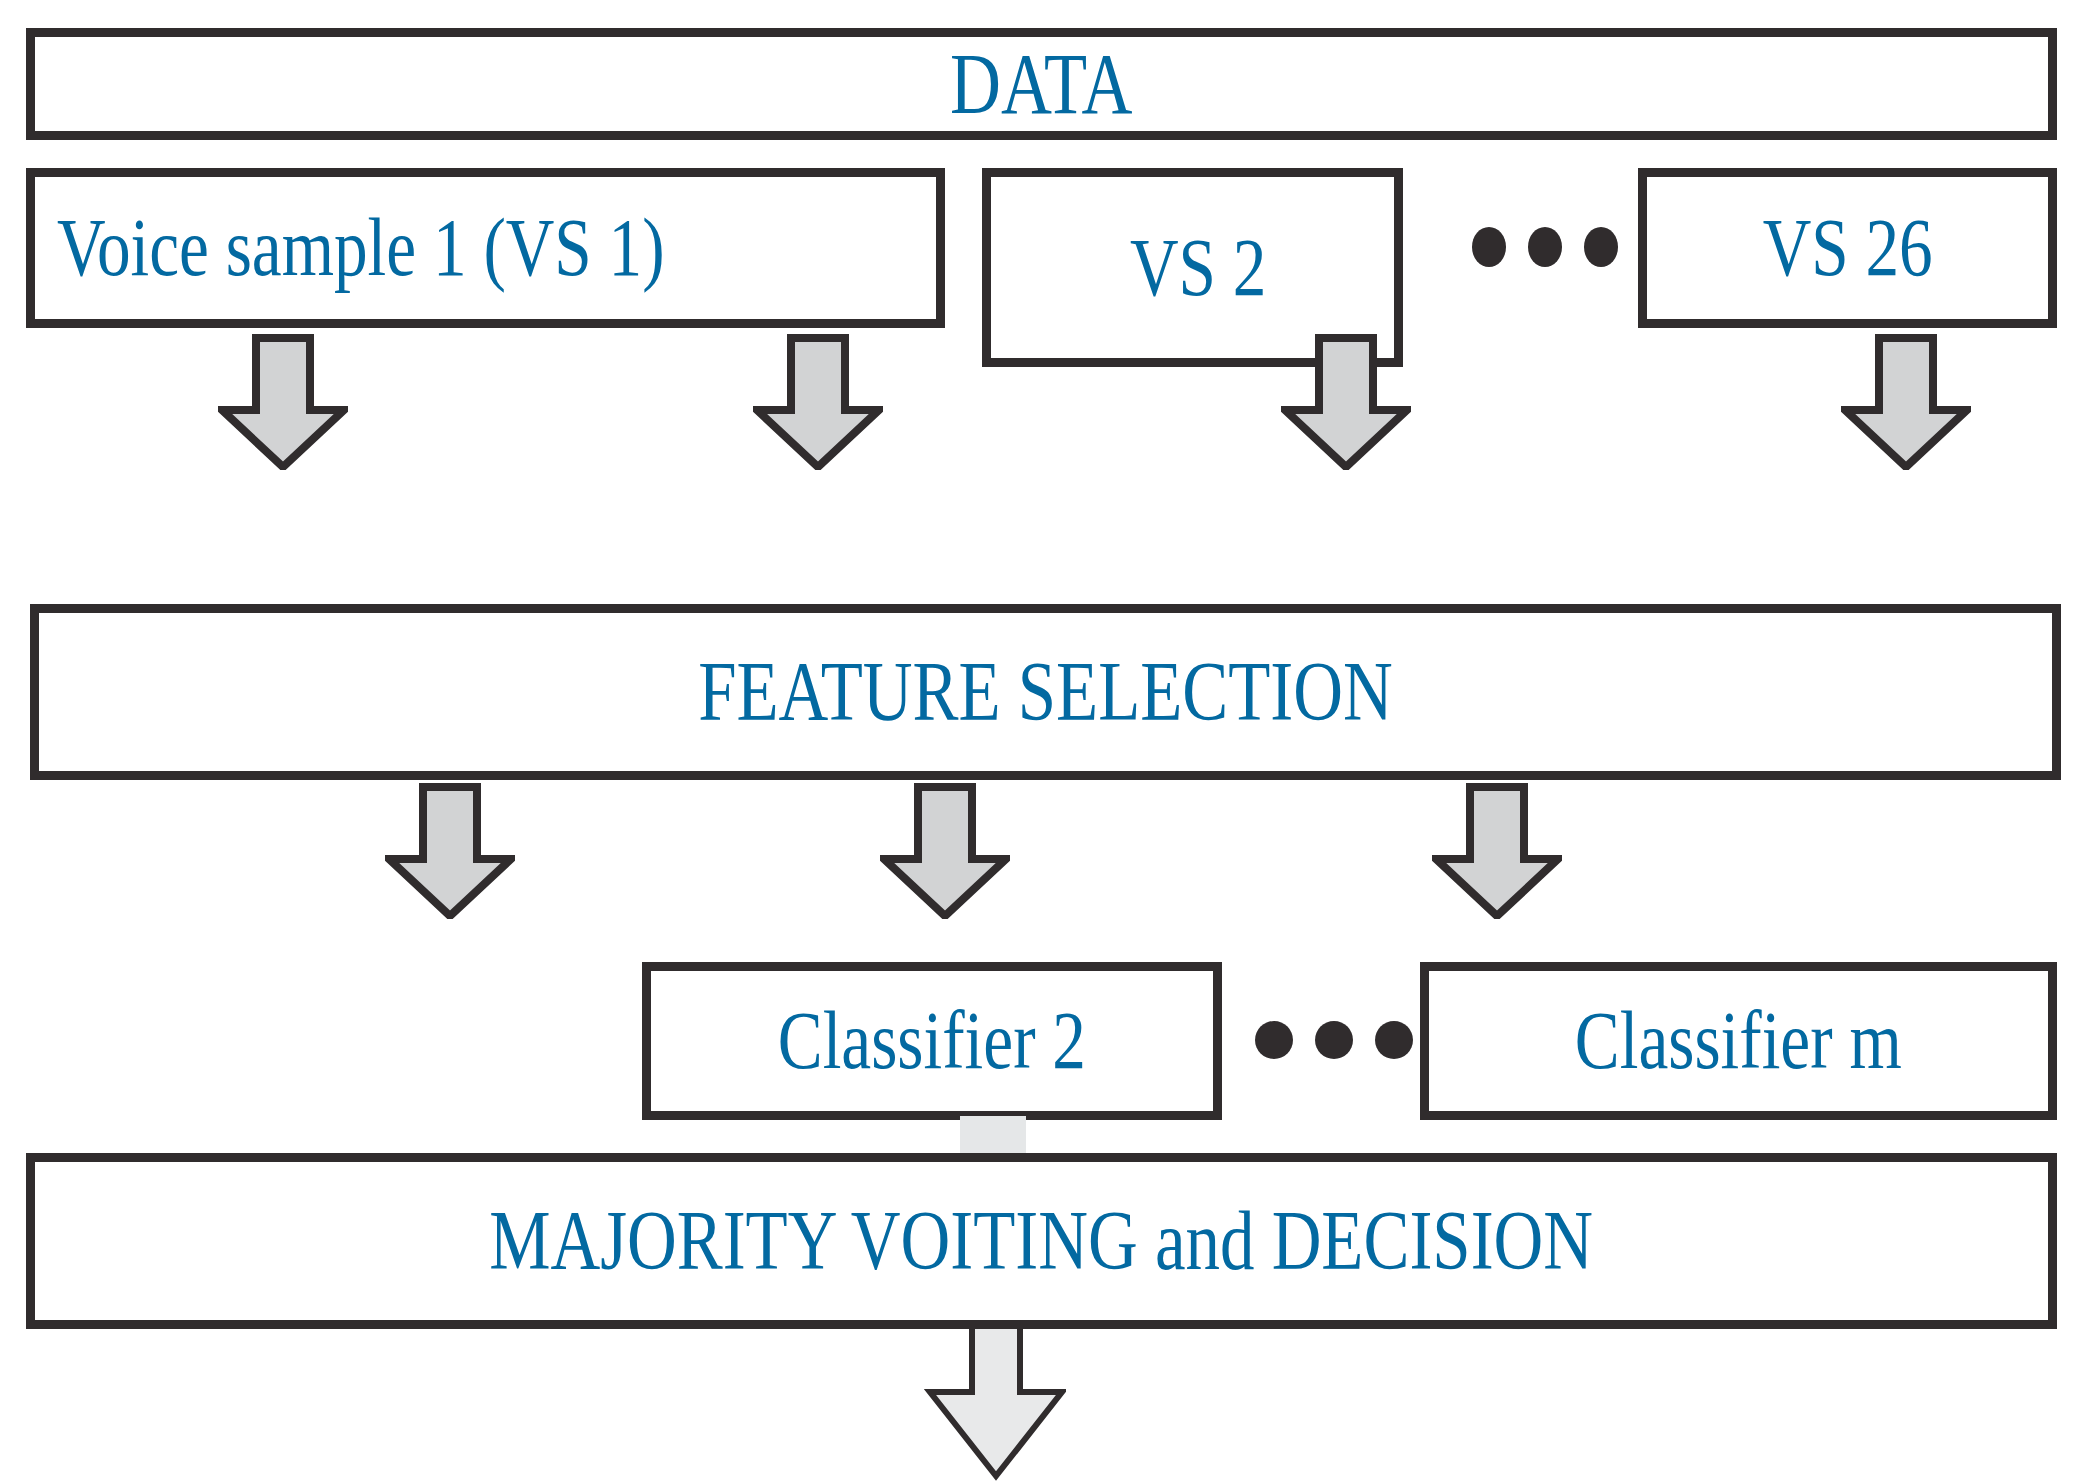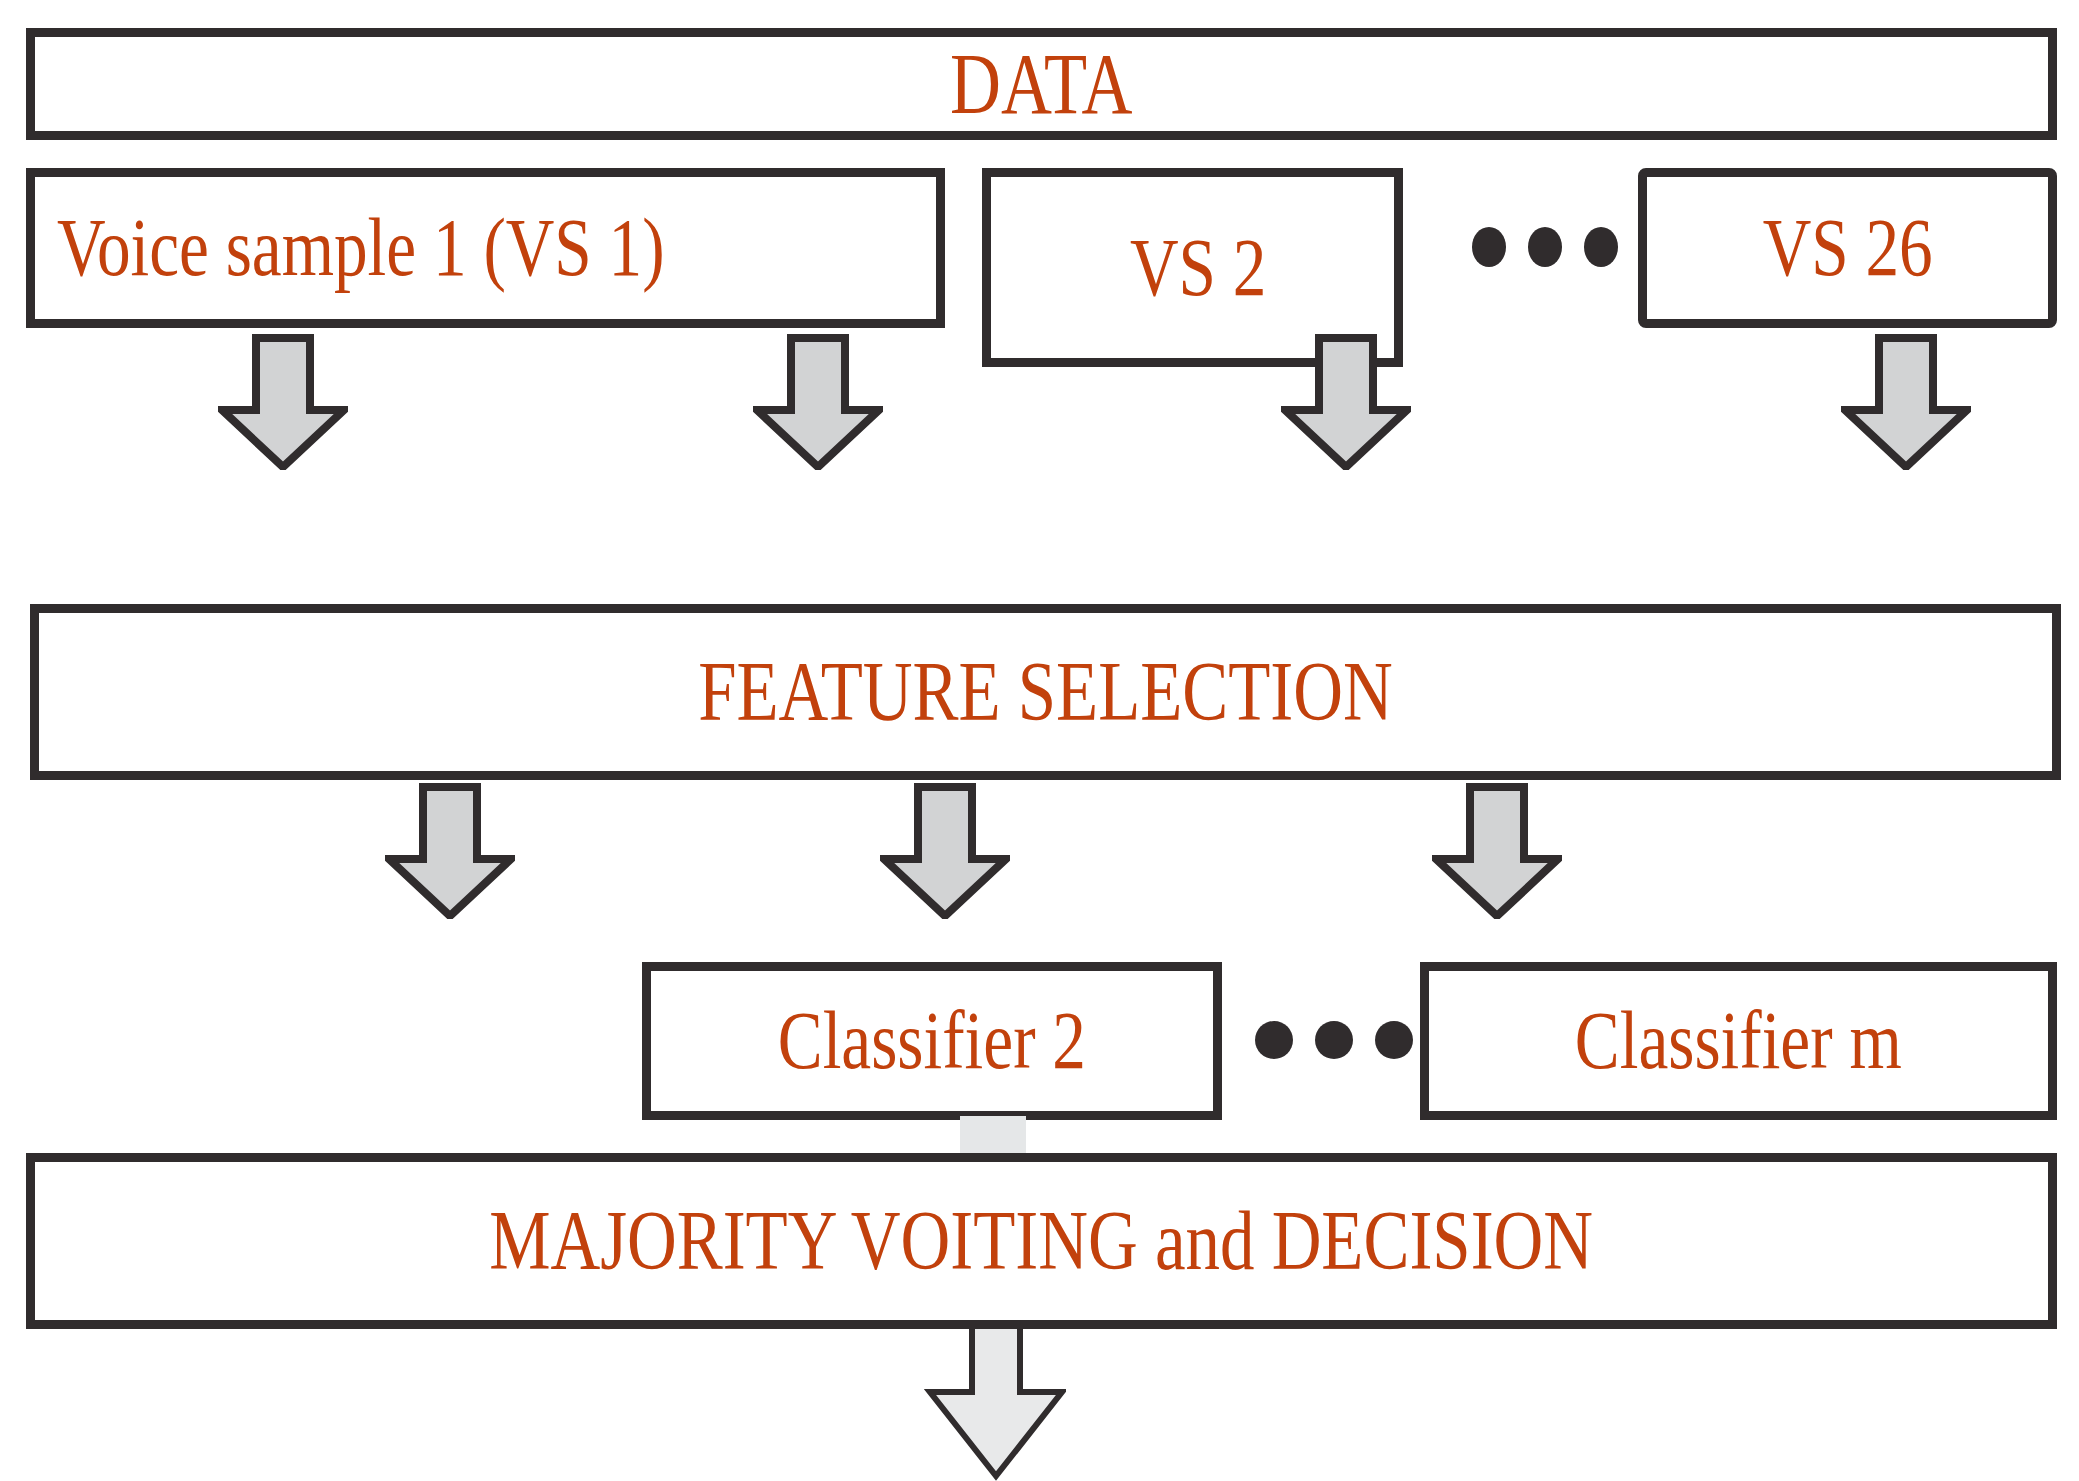--- a/index.html
+++ b/index.html
@@ -19,34 +19,34 @@
 
   
   .box {
     position: absolute;
     box-sizing: border-box;
     background: #ffffff;
     border: 9px solid #302c2d;
     display: flex;
     align-items: center;
     justify-content: center;
-    color: #c2410c;
+    color: #0369a1;
     line-height: 1;
     white-space: nowrap;
   }
   .box .label {
     display: block;
     transform: scaleX(0.82);
     transform-origin: center center;
   }
 
   .box-data      { left: 26px;   top: 28px;   width: 2031px; height: 112px; font-size: 86px; }
   .box-vs1       { left: 26px;   top: 168px;  width: 919px;  height: 160px; font-size: 82px; }
   .box-vs2       { left: 982px;  top: 168px;  width: 421px;  height: 199px; font-size: 82px; padding-left: 11px; }
-  .box-vs26      { left: 1638px; top: 168px;  width: 419px;  height: 160px; font-size: 82px; border-radius: 8px; }
+  .box-vs26      { left: 1638px; top: 168px;  width: 419px;  height: 160px; font-size: 82px; }
   .box-feature   { left: 30px;   top: 604px;  width: 2031px; height: 176px; font-size: 84px; }
   .box-clf1      { left: 26px;   top: 962px;  width: 581px;  height: 158px; font-size: 82px; }
   .box-clf2      { left: 642px;  top: 962px;  width: 580px;  height: 158px; font-size: 82px; }
   .box-clfm      { left: 1420px; top: 962px;  width: 637px;  height: 158px; font-size: 82px; font-family: Liberation Serif, serif; }
   .box-majority  { left: 26px;   top: 1153px; width: 2031px; height: 176px; font-size: 84px; }
 
   
   .box-vs1 { justify-content: flex-start; padding-left: 22px; }
   .box-vs1 .label { transform-origin: left center; }
 

